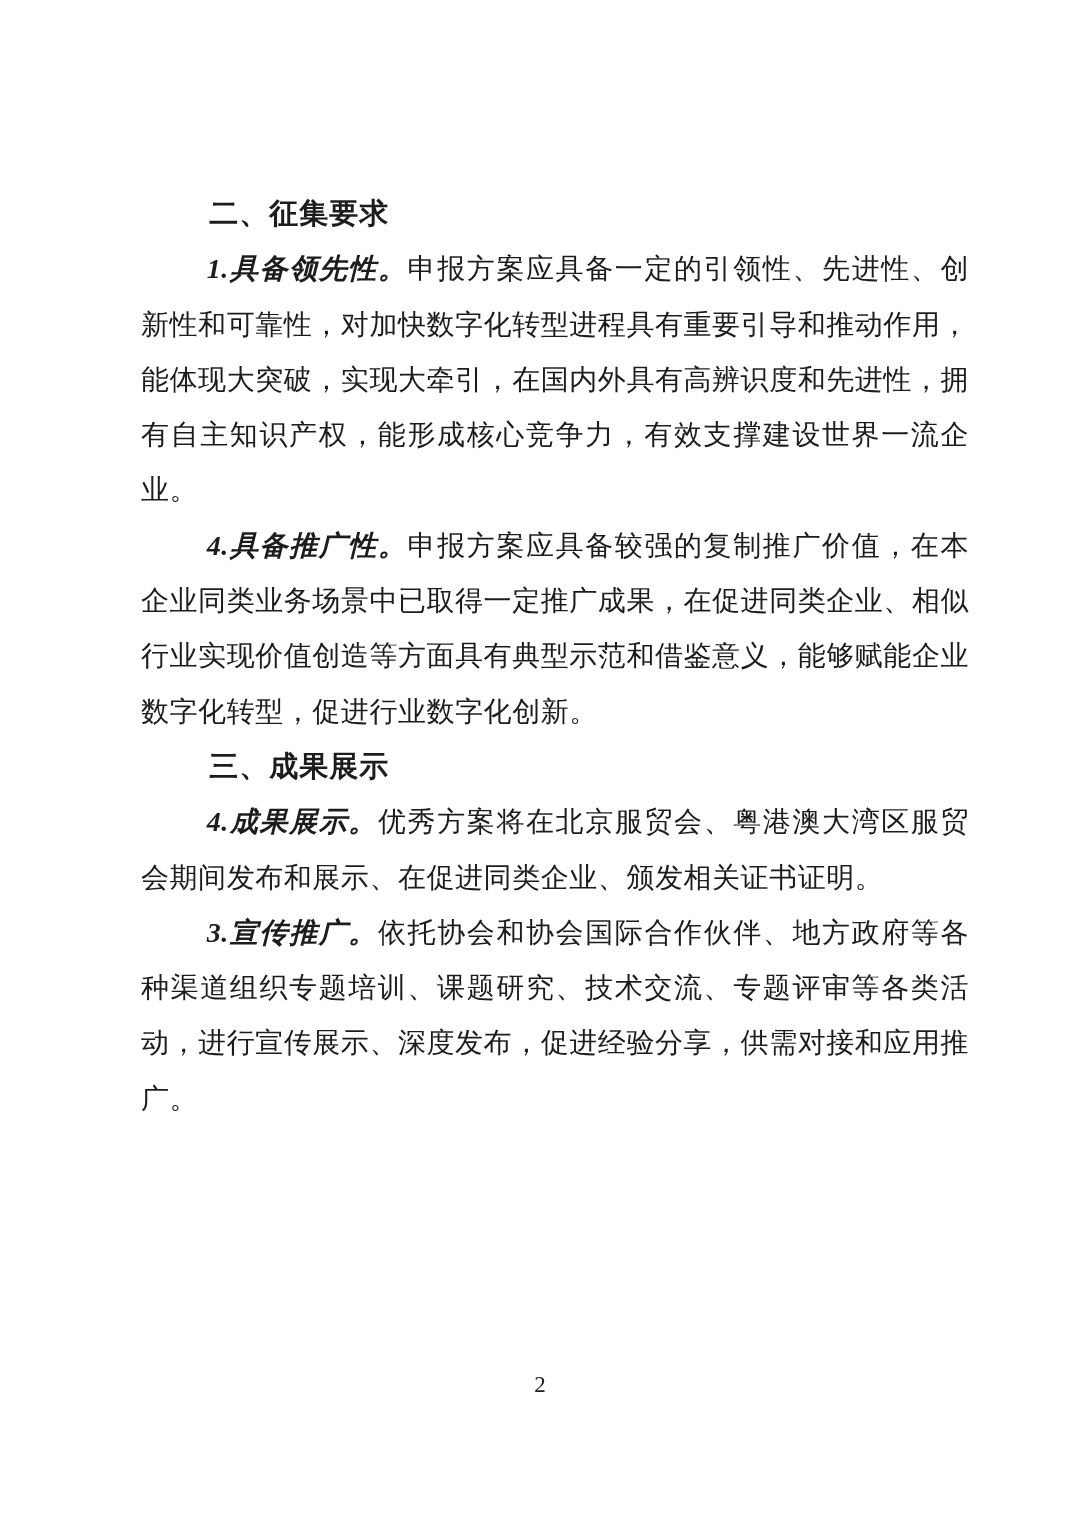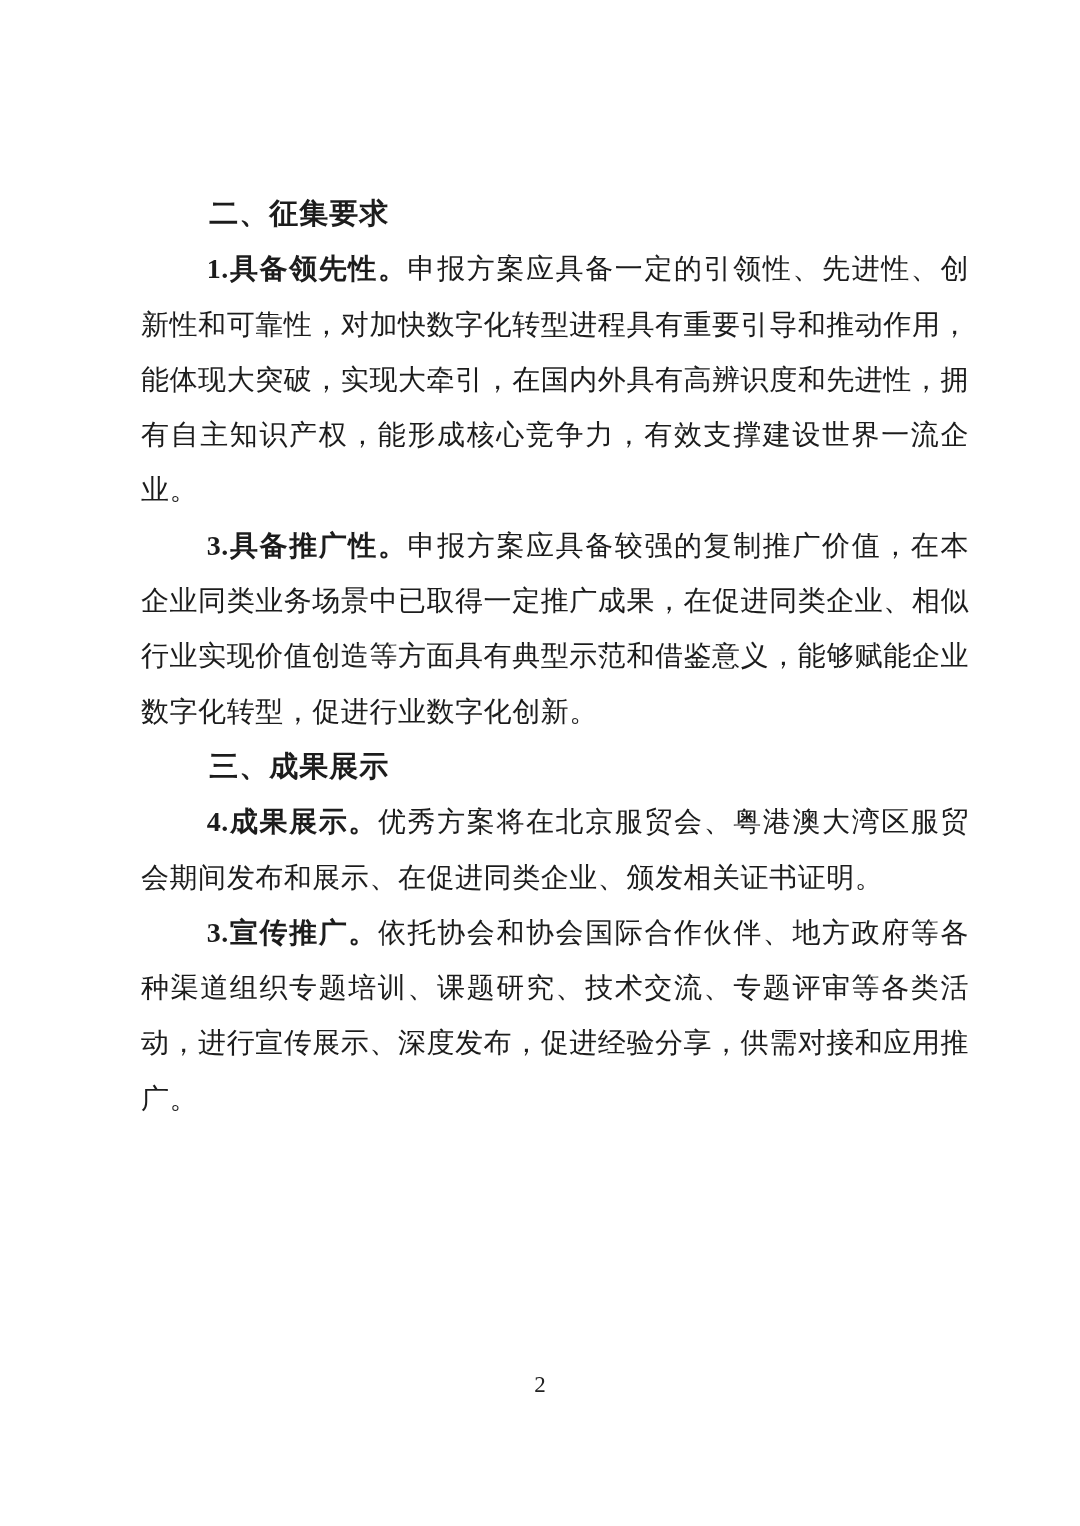--- a/index.html
+++ b/index.html
@@ -36,20 +36,21 @@
     text-indent: 2.35em;
     line-height: 55.3px;
     letter-spacing: 1px;
   }
   .doc-body p {
     margin: 0;
     text-indent: 2.35em;
   }
   .para-label {
     font-weight: bold;
+    font-style: italic;
   }
   .footer {
     position: absolute;
     top: 1372px;
     left: 0;
     width: 1080px;
     text-align: center;
   }
   .page-number {
     font-size: 23px;
@@ -61,21 +62,21 @@
 <body>
 
 <div class="page">
   <main class="doc-body">
 
     <h2>二、征集要求</h2>
 
     <p><span class="para-label">1.具备领先性。</span><span>申报方案应具备一定的引领性、先进性、创新性和可靠性，对加快数字化转型进程具有重要引导和推动作用，能体现大突破，实现大牵引，在国内外具有高辨识度和先进性，拥有自主知识产权，能形成核心竞争力，有效支撑建设世界一流企业。</span></p>
 
 
-    <p><span class="para-label">3.具备推广性。</span><span>申报方案应具备较强的复制推广价值，在本企业同类业务场景中已取得一定推广成果，在促进同类企业、相似行业实现价值创造等方面具有典型示范和借鉴意义，能够赋能企业数字化转型，促进行业数字化创新。</span></p>
+    <p><span class="para-label">4.具备推广性。</span><span>申报方案应具备较强的复制推广价值，在本企业同类业务场景中已取得一定推广成果，在促进同类企业、相似行业实现价值创造等方面具有典型示范和借鉴意义，能够赋能企业数字化转型，促进行业数字化创新。</span></p>
 
     <h2>三、成果展示</h2>
 
     <p><span class="para-label">4.成果展示。</span><span>优秀方案将在北京服贸会、粤港澳大湾区服贸会期间发布和展示、在促进同类企业、颁发相关证书证明。</span></p>
 
     <p><span class="para-label">3.宣传推广。</span><span>依托协会和协会国际合作伙伴、地方政府等各种渠道组织专题培训、课题研究、技术交流、专题评审等各类活动，进行宣传展示、深度发布，促进经验分享，供需对接和应用推广。</span></p>
 
   </main>
 
   <footer class="footer">

